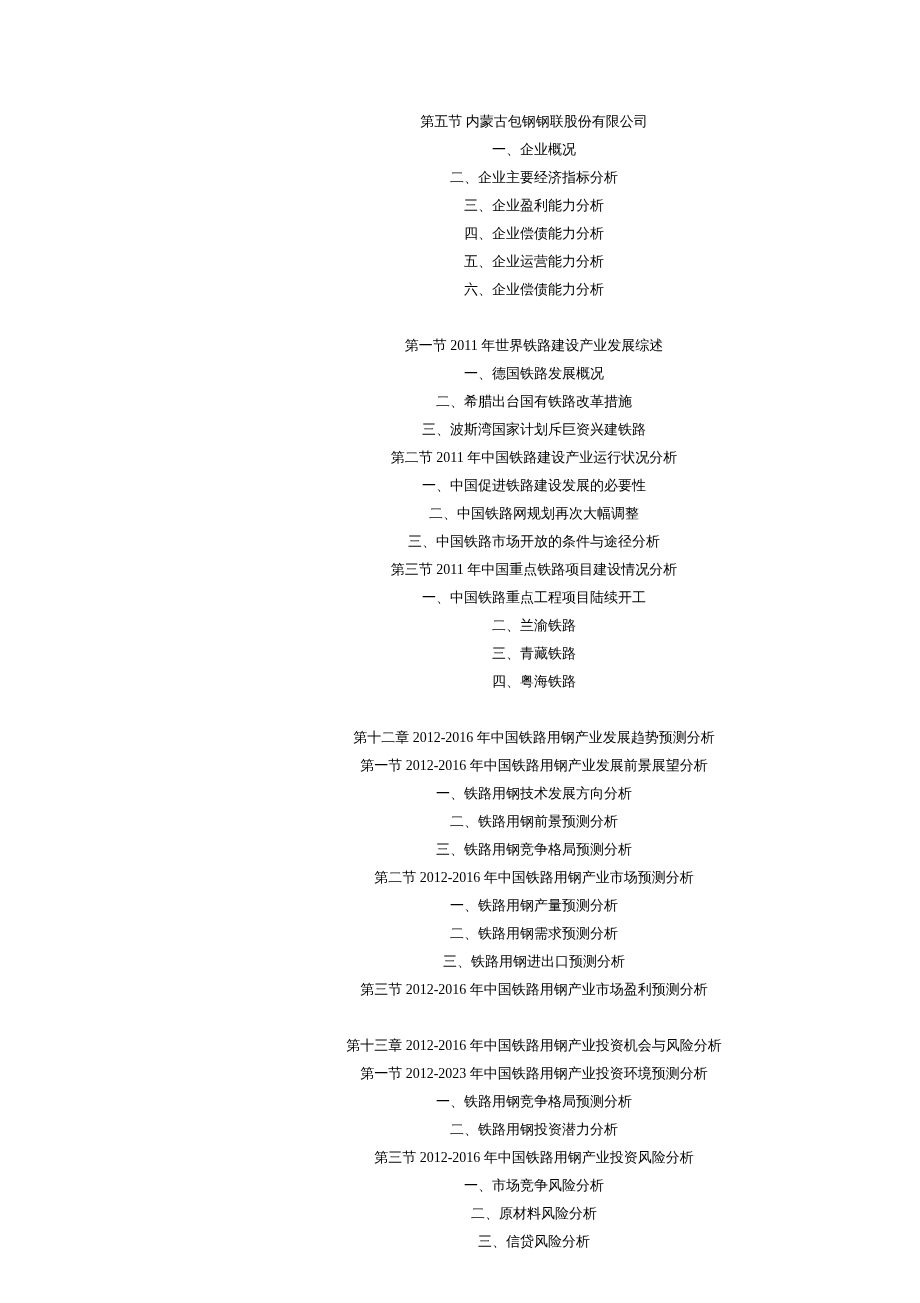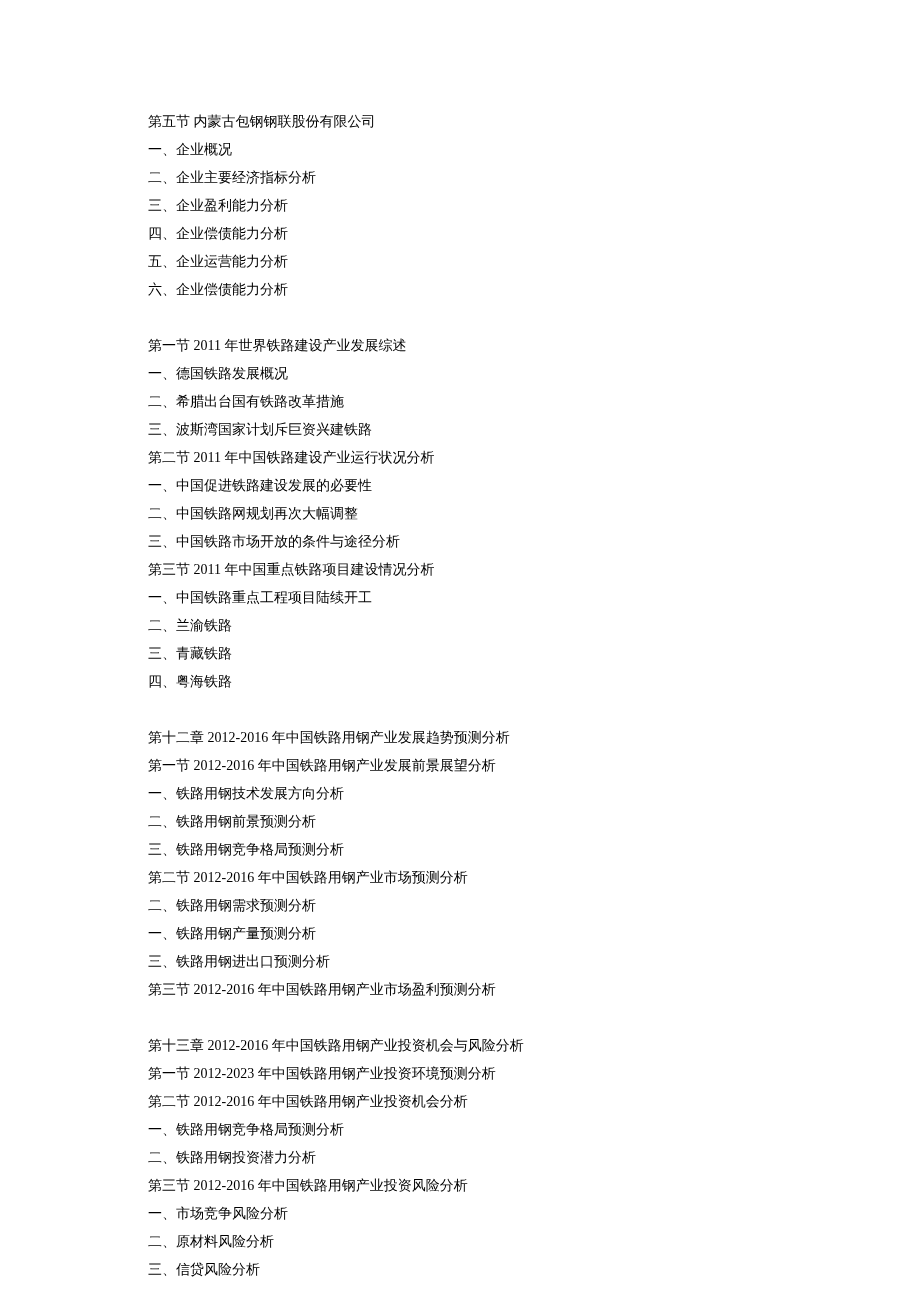--- a/index.html
+++ b/index.html
@@ -13,20 +13,21 @@
     }
     .page {
       width: 920px;
       min-height: 1303px;
       padding: 108px 0 0 148px;
       box-sizing: border-box;
     }
     .line {
       display: block;
       white-space: nowrap;
+      text-align: center;
     }
     .spacer {
       height: 28px;
     }
   </style>
 </head>
 <body>
 
 <div class="page">
   <div>
@@ -59,32 +60,31 @@
 
   <div class="spacer"></div>
 
   <div>
     <span class="line">第十二章  2012-2016 年中国铁路用钢产业发展趋势预测分析</span>
     <span class="line">第一节  2012-2016 年中国铁路用钢产业发展前景展望分析</span>
     <span class="line">一、铁路用钢技术发展方向分析</span>
     <span class="line">二、铁路用钢前景预测分析</span>
     <span class="line">三、铁路用钢竞争格局预测分析</span>
     <span class="line">第二节  2012-2016 年中国铁路用钢产业市场预测分析</span>
+    <span class="line">一、铁路用钢产量预测分析</span>
     <span class="line">二、铁路用钢需求预测分析</span>
-    <span class="line">一、铁路用钢产量预测分析</span>
     <span class="line">三、铁路用钢进出口预测分析</span>
     <span class="line">第三节 2012-2016 年中国铁路用钢产业市场盈利预测分析</span>
   </div>
 
   <div class="spacer"></div>
 
   <div>
     <span class="line">第十三章  2012-2016 年中国铁路用钢产业投资机会与风险分析</span>
     <span class="line">第一节 2012-2023 年中国铁路用钢产业投资环境预测分析</span>
-    <span class="line">第二节 2012-2016 年中国铁路用钢产业投资机会分析</span>
     <span class="line">一、铁路用钢竞争格局预测分析</span>
     <span class="line">二、铁路用钢投资潜力分析</span>
     <span class="line">第三节  2012-2016 年中国铁路用钢产业投资风险分析</span>
     <span class="line">一、市场竞争风险分析</span>
     <span class="line">二、原材料风险分析</span>
     <span class="line">三、信贷风险分析</span>
   </div>
 </div>
 
 </body></html>

